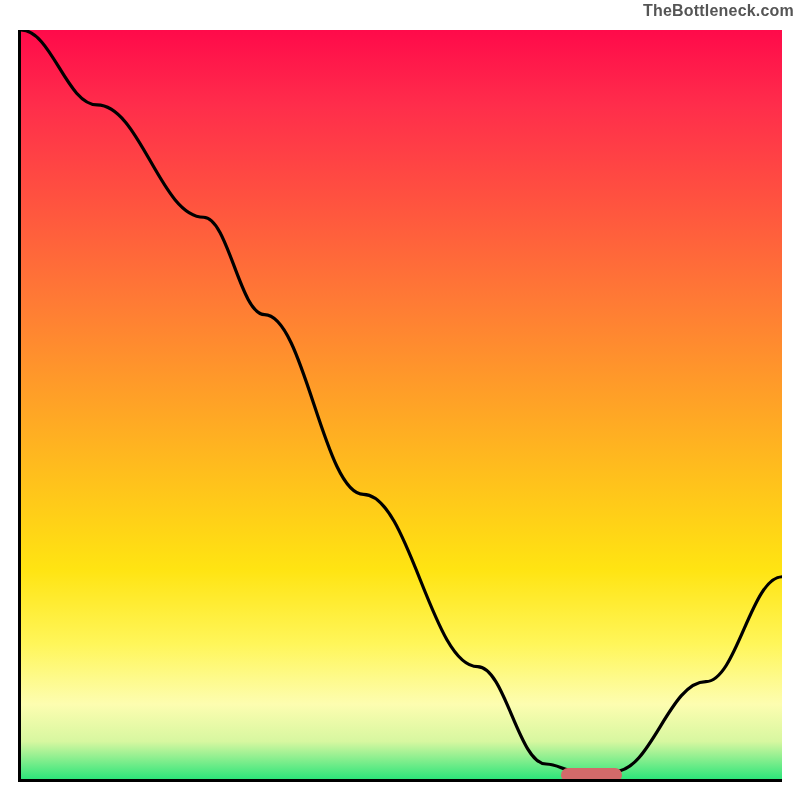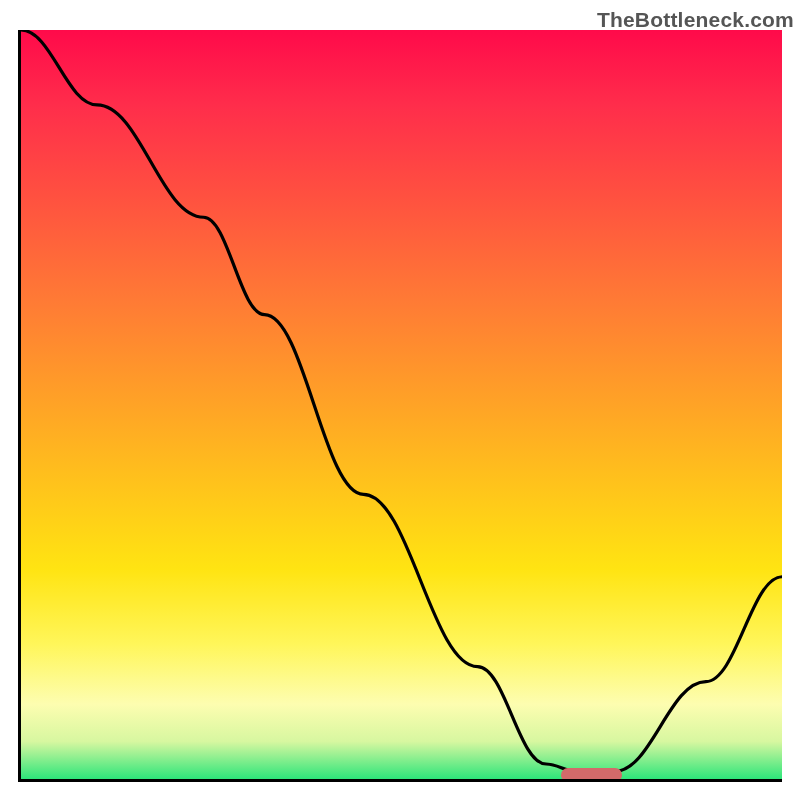--- a/index.html
+++ b/index.html
@@ -6,23 +6,23 @@
   body {
     width: 800px;
     height: 800px;
     background: #ffffff;
     font-family: Arial, Helvetica, sans-serif;
     position: relative;
     overflow: hidden;
   }
   .watermark {
     position: absolute;
-    top: 8px;
+    top: 2px;
     right: 6px;
-    font-size: 21px;
+    font-size: 16px;
     font-weight: 600;
     color: #555555;
     letter-spacing: 0.2px;
     z-index: 10;
   }
   .frame {
     position: absolute;
     left: 18px;
     top: 30px;
     width: 764px;

